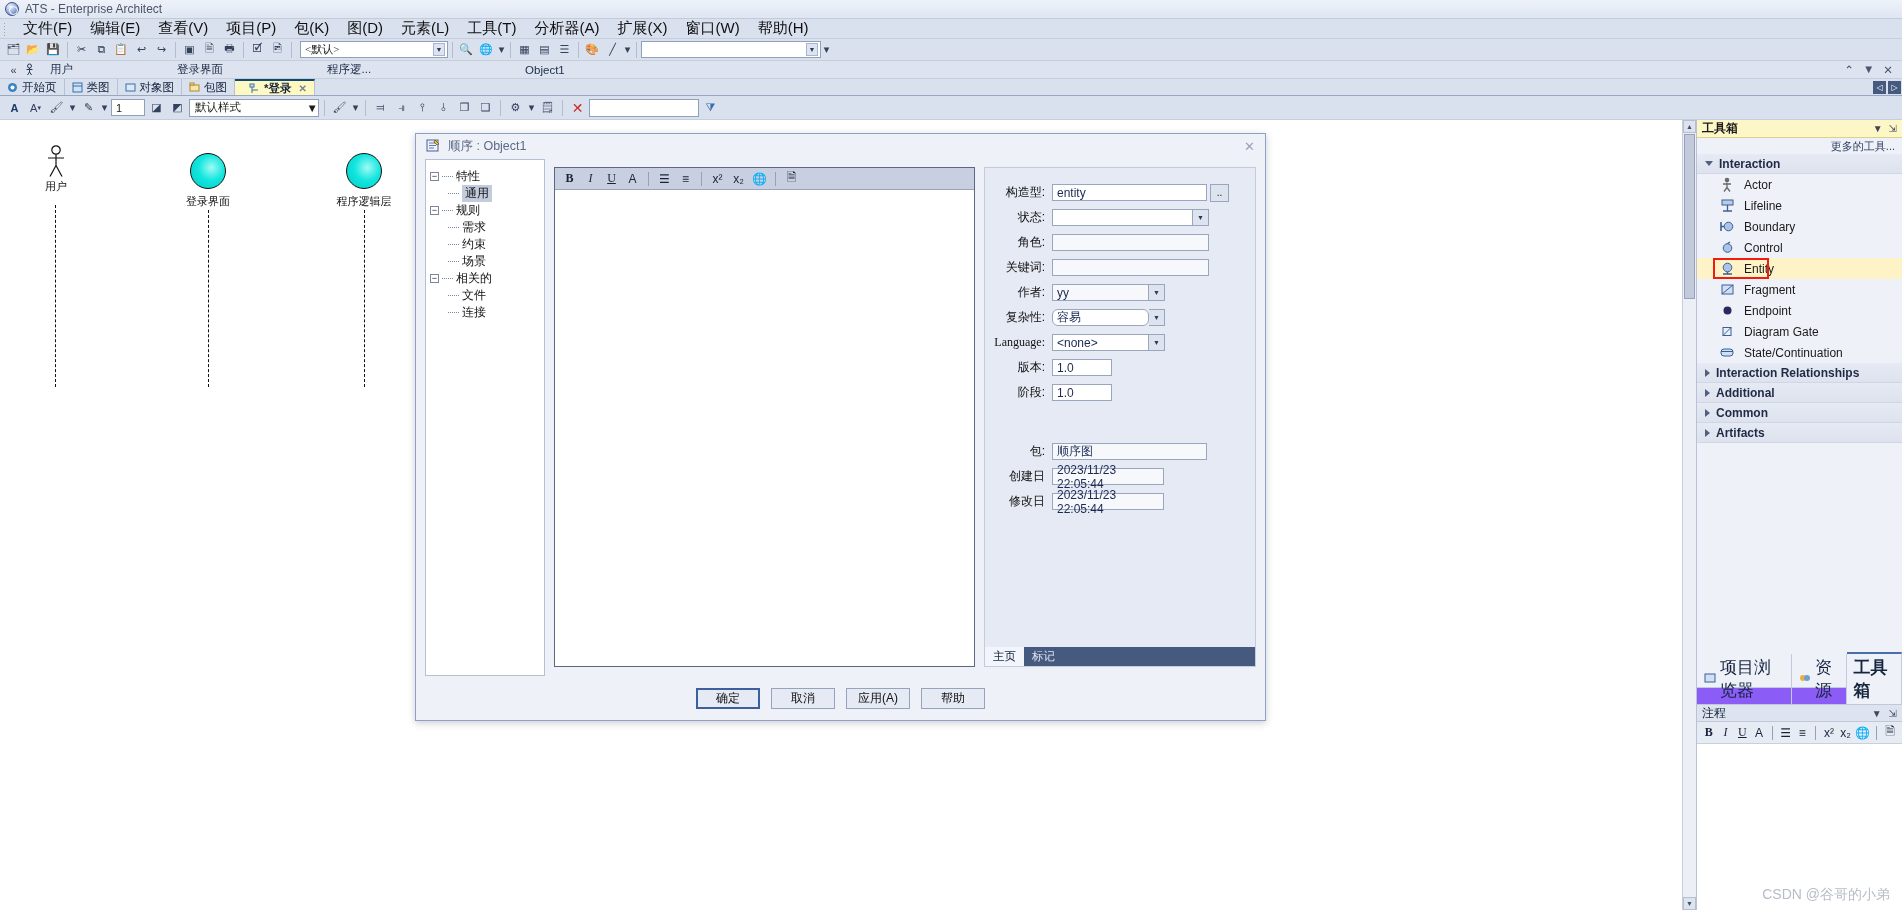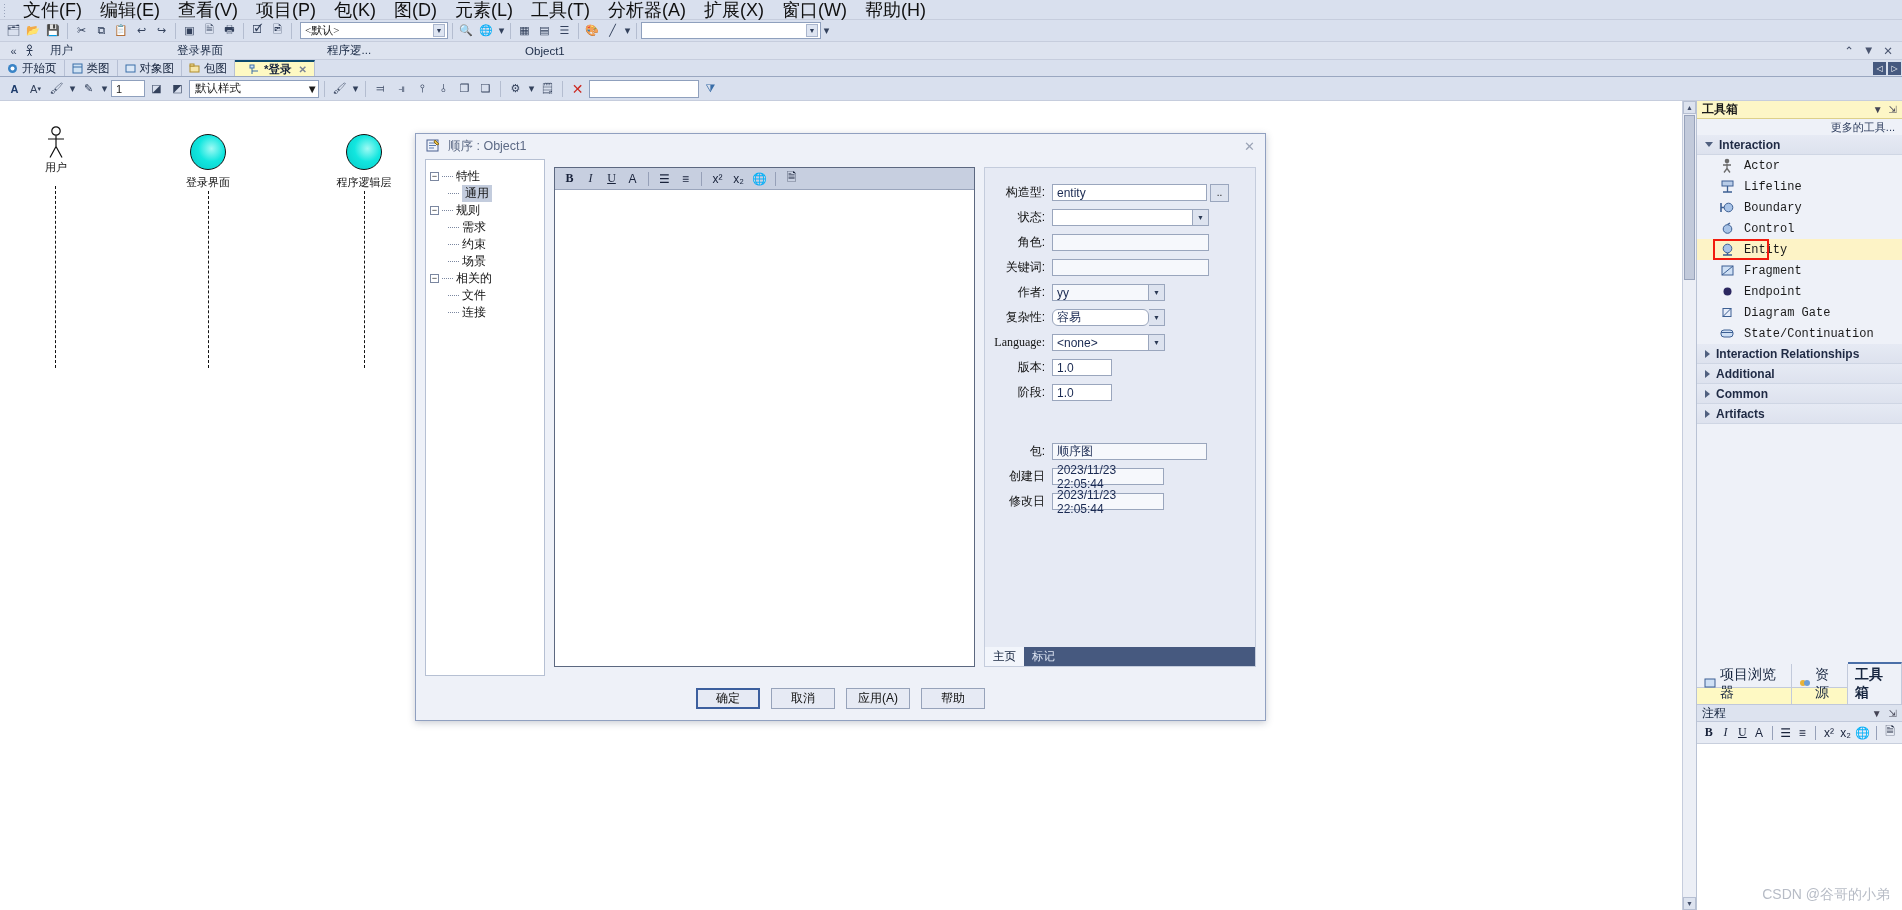--- a/index.html
+++ b/index.html
@@ -31,21 +31,21 @@
   }
 
   
   .menubar {
     height:20px; background:#d9e0ee; border-bottom:1px solid #c6cddd;
     display:flex; align-items:center; padding-left:14px;
   }
   .menubar .grip{ position:absolute; left:3px; width:4px; height:14px;
      background-image:radial-gradient(#9aa4bb 40%, transparent 41%);
      background-size:3px 3px;}
-  .menu-item { padding:2px 9px; font-size:18px; color:#101010; cursor:default; white-space:nowrap;}
+  .menu-item { padding:2px 9px; font-size:15px; color:#101010; cursor:default; white-space:nowrap;}
 
   
   .toolbar {
     height:22px; background:#d9e0ee; border-bottom:1px solid #c6cddd;
     display:flex; align-items:center; gap:1px; padding:0 4px; position:relative;
   }
   .tb-btn { width:19px;height:19px; display:flex;align-items:center;justify-content:center;
     border:1px solid transparent; border-radius:2px; font-size:11px; color:#33415c; }
   .tb-sep { width:1px;height:16px;background:#b4bdd0; margin:0 3px; }
   .tb-combo {
@@ -122,29 +122,29 @@
     padding-right:7px;font-size:11px;color:#2b3b5c;background:#eef1f8;}
   .tbx-list{ flex:1; overflow:hidden; background:#eef1f8; }
   .tbx-group{ display:flex;align-items:center;gap:6px;height:20px;padding-left:8px;
     font-size:12px;font-weight:bold;color:#1f2a44;
     background:linear-gradient(#e6eaf4,#dde2ee); border-bottom:1px solid #cfd6e4;}
   .tri{ width:0;height:0;border-left:5px solid #50607f;border-top:4px solid transparent;
     border-bottom:4px solid transparent;}
   .tri.open{ border-left:4px solid transparent;border-right:4px solid transparent;
     border-top:5px solid #50607f; border-bottom:none;}
   .tbx-item{ display:flex;align-items:center;gap:9px;height:21px;padding-left:22px;
-    font-size:12px;color:#1a1a1a; position:relative;font-family:Liberation Mono, monospace;}
+    font-size:12px;color:#1a1a1a; position:relative;}
   .tbx-item.sel{ background:#fdf3c6; }
   .tbx-item.sel .hl{ position:absolute;left:16px;top:0px;width:56px;height:21px;
     border:2px solid #f11b0e; pointer-events:none;}
   .tbx-ico{ width:16px;height:16px;flex:none;display:flex;align-items:center;justify-content:center;}
 
   
-  .tbx-tabs{ height:17px;background:#fef9c3;border-top:1px solid #c2cadb;
-    display:flex;align-items:flex-end;font-size:14px;}
+  .tbx-tabs{ height:17px;background:#8b5cf6;border-top:1px solid #c2cadb;
+    display:flex;align-items:flex-end;font-size:17px;}
   .tbx-tab{ display:flex;align-items:center;gap:4px;padding:2px 7px;border-right:1px solid #c2cadb;color:#16253f;}
   .tbx-tab.active{ background:#eef1f8;font-weight:bold;border-top:2px solid #4a6fa8;}
   .notes-head{ height:18px;background:#dde3ef;border-top:1px solid #c0c8da;border-bottom:1px solid #c0c8da;
     display:flex;align-items:center;justify-content:space-between;padding:0 5px;font-size:12px;color:#16253f;}
   .notes-bar{ height:22px;background:#e7ebf4;border-bottom:1px solid #c8cfdd;
     display:flex;align-items:center;gap:3px;padding:0 5px;}
   .notes-body{ flex:1;background:#ffffff; }
 
   
   .dlg{
@@ -199,20 +199,24 @@
     display:flex;align-items:center;justify-content:center;font-size:12px;color:#111;}
   .dbtn.def{ border:2px solid #3c5f9e; }
 
   .watermark{ position:absolute; right:12px; bottom:6px; font-size:14px; color:#b7bcc6; }
 </style>
 </head>
 <body>
 
 <div class="app">
 
+  <div class="titlebar">
+    <div class="app-logo"></div>
+    <span>ATS - Enterprise Architect</span>
+  </div>
 
   <div class="menubar" style="position:relative;">
     <div class="grip"></div>
     <div class="menu-item">文件(F)</div>
     <div class="menu-item">编辑(E)</div>
     <div class="menu-item">查看(V)</div>
     <div class="menu-item">项目(P)</div>
     <div class="menu-item">包(K)</div>
     <div class="menu-item">图(D)</div>
     <div class="menu-item">元素(L)</div>

